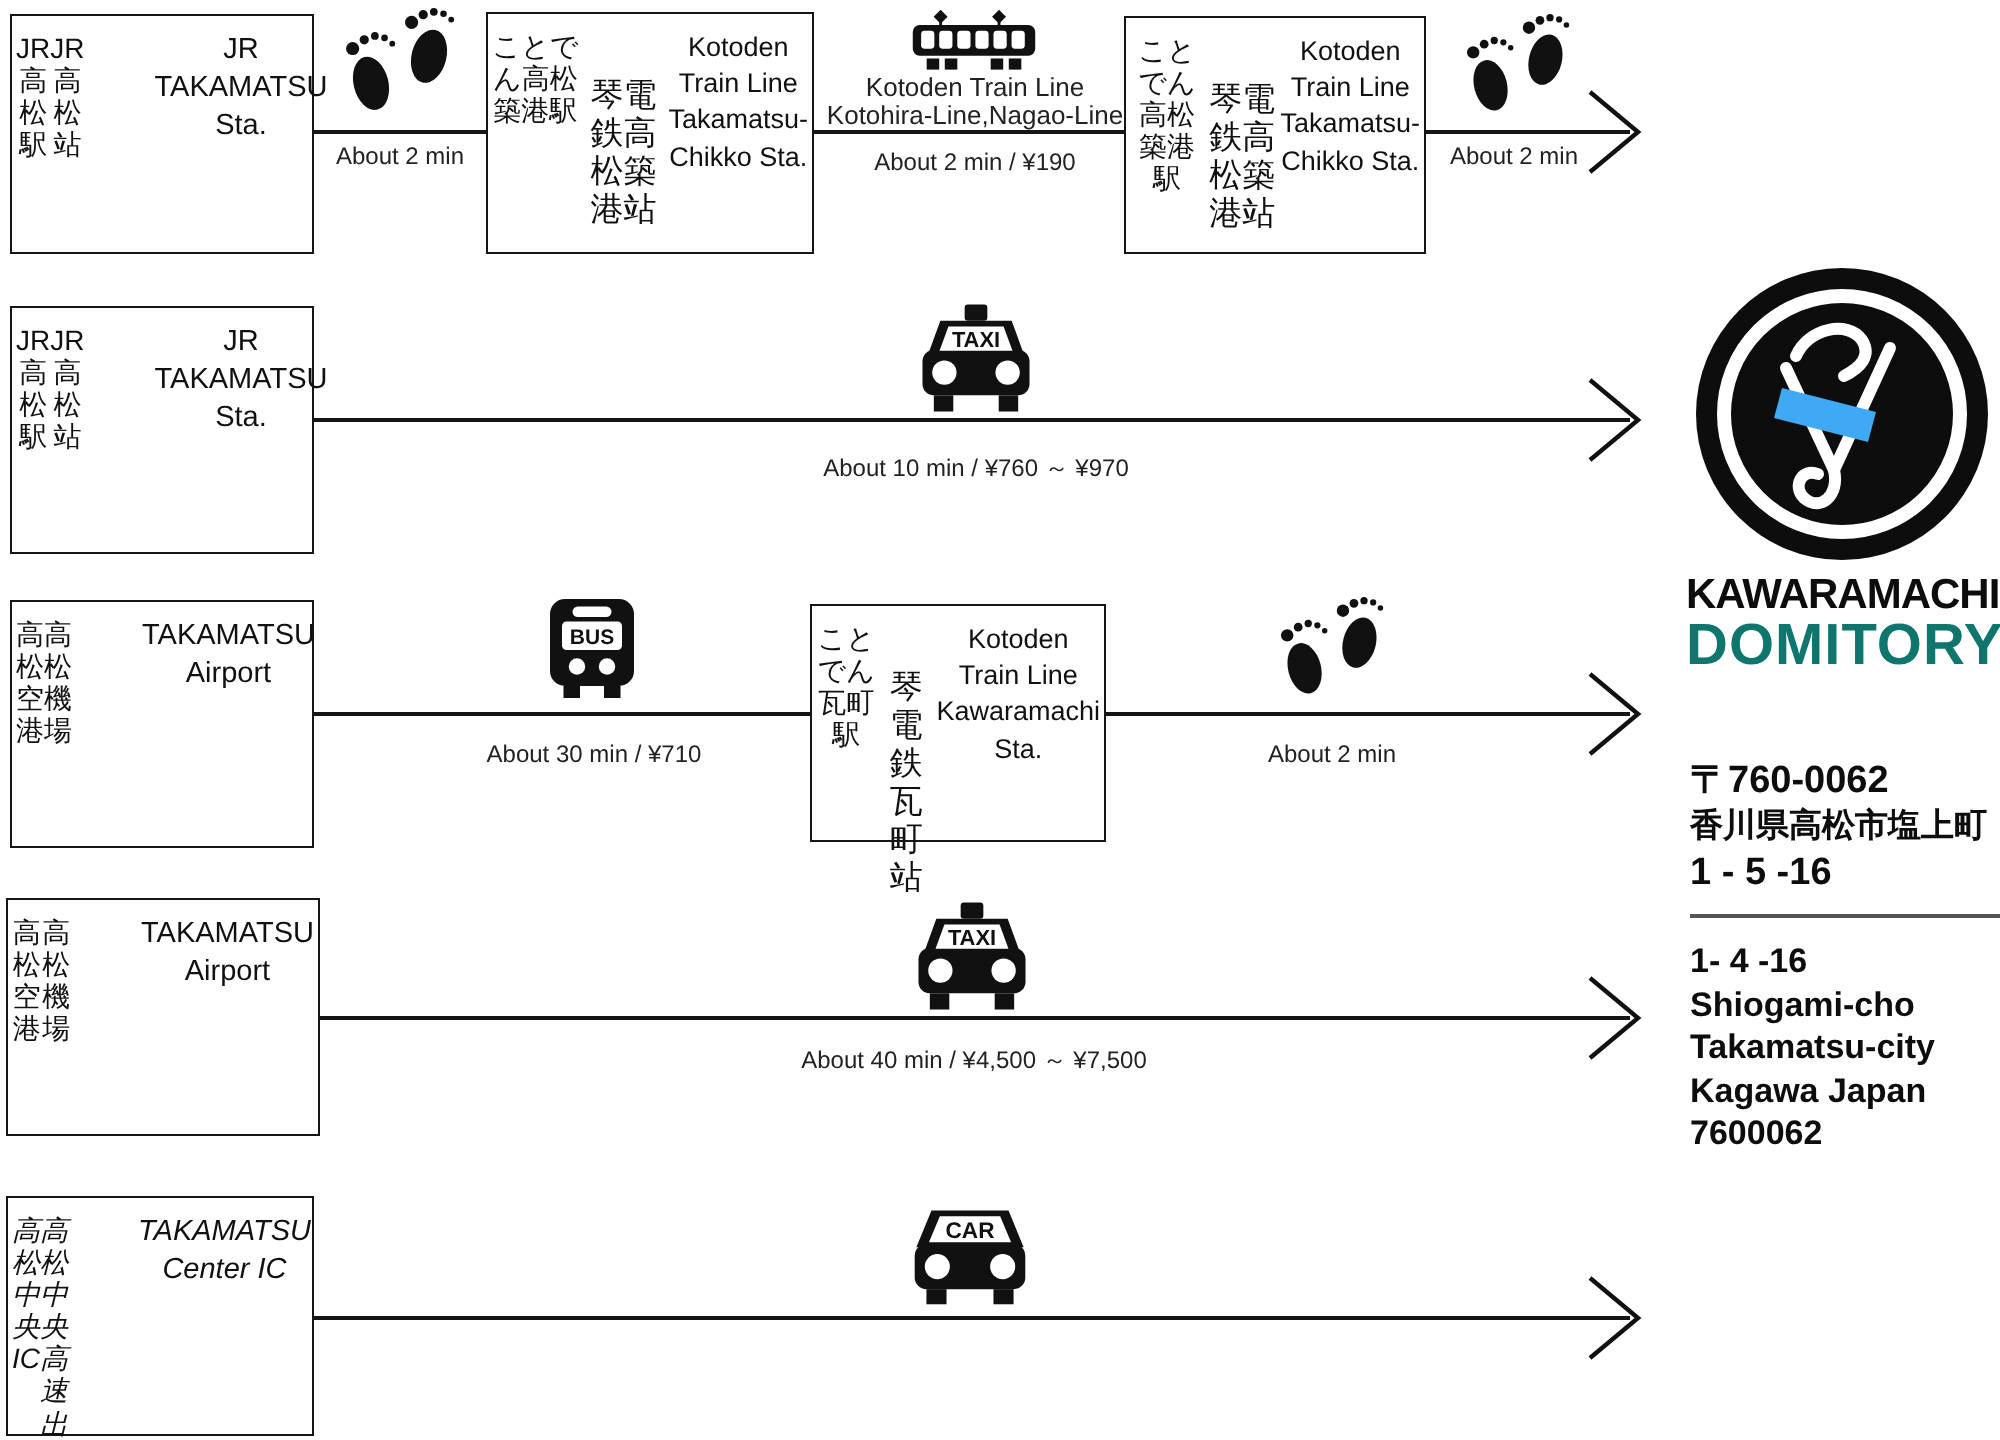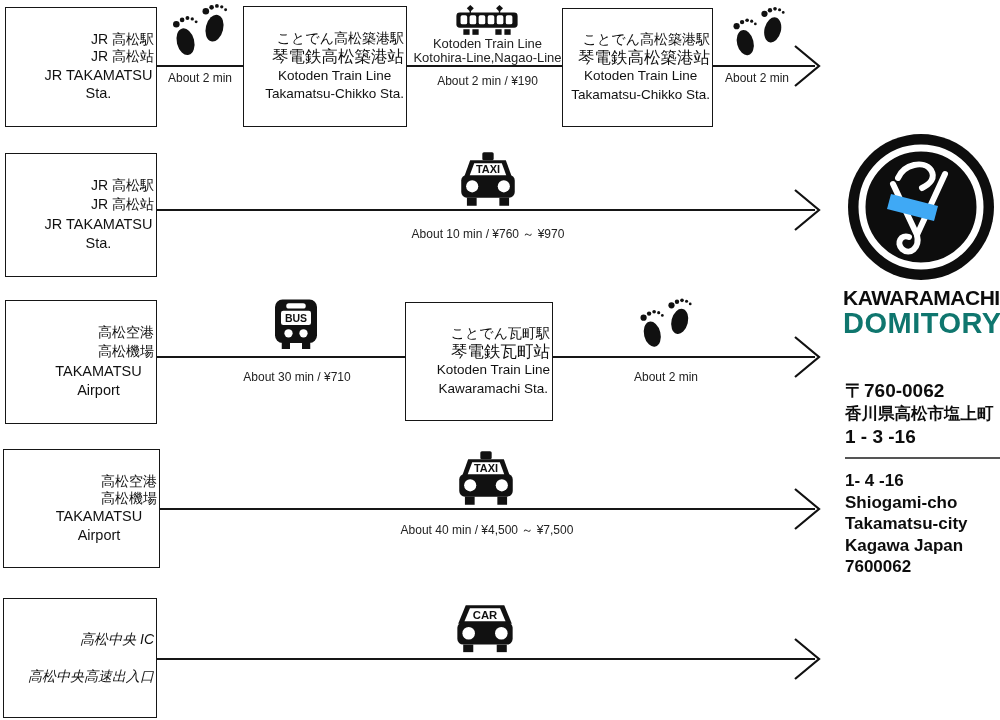--- a/index.html
+++ b/index.html
@@ -4,25 +4,25 @@
 <style>
   html,body{margin:0;padding:0;background:#fff;}
   .canvas{
     position:relative;width:1000px;height:720px;background:#fff;overflow:hidden;
     font-family:"Liberation Sans","DejaVu Sans",sans-serif;color:#111;
   }
   .abs{position:absolute;}
   .hline{position:absolute;height:1.5px;background:#161616;}
   .box{
     position:absolute;background:#fff;border:1.5px solid #161616;box-sizing:border-box;
-    display:flex;flex-direction:column;justify-content:space-around;align-items:flex-end;
-    text-align:center;padding:22px 2px;
+    display:flex;flex-direction:row;justify-content:space-around;align-items:flex-start;
+    text-align:center;padding:8px 2px;
   }
   .bl{font-size:14px;line-height:1.15;color:#111;}
-  .bl.big{font-size:16.5px;}
+  .bl.big{font-size:16.5px;margin-top:24px;}
   .bl.en{font-size:14.5px;line-height:1.3;margin-left:35px;}
   .bl.en-s{font-size:13.5px;line-height:1.35;}
   .lbl{position:absolute;font-size:12px;color:#222;text-align:center;white-space:nowrap;}
   .cap{position:absolute;font-size:13px;line-height:13.5px;color:#222;text-align:center;white-space:nowrap;}
   .brand1{position:absolute;font-weight:800;font-size:21px;letter-spacing:-0.5px;white-space:nowrap;color:#0d0d0d;}
   .brand2{position:absolute;font-weight:800;font-size:29px;letter-spacing:0.5px;white-space:nowrap;color:#0f766e;}
   .addr{position:absolute;font-weight:700;color:#0d0d0d;}
   .addr .n{font-size:19px;line-height:23px;}
   .addr .j{font-size:16.5px;line-height:23px;}
   .addr-en div{font-size:17px;line-height:21.5px;}
@@ -236,33 +236,37 @@
       <use href="#sym-arrow"></use>
     </svg>
   <svg class="abs" style="left:454px;top:601px;width:62px;height:52px;">
       <use href="#sym-car"></use>
     </svg>
   <div class="lbl" style="left:417px;top:708px;width:140px;margin-top:32px;">About 20 min</div>
 
   <div class="box" style="left:3px;top:598px;width:154px;height:120px;font-style:italic;">
     <div class="bl">高松中央 IC</div>
     <div class="bl">高松中央高速出入口</div>
+    <div class="bl en">
+      <div>TAKAMATSU</div>
+      <div>Center IC</div>
+    </div>
   </div>
 
   <svg class="abs" style="left:846px;top:132px;width:150px;height:150px;">
       <use href="#sym-logo"></use>
     </svg>
 
   <div class="brand1" style="left:843px;top:286px;">KAWARAMACHI</div>
   <div class="brand2" style="left:843px;top:307px;">DOMITORY</div>
 
   <div class="addr" style="left:845px;top:379px;">
     <div class="n">〒760-0062</div>
     <div class="j">香川県高松市塩上町</div>
-    <div class="n">1 - 3 -16</div>
+    <div class="n">1 - 5 -16</div>
   </div>
 
   <div class="divider" style="left:845px;top:457px;width:155px;"></div>
 
   <div class="addr addr-en" style="left:845px;top:470px;">
     <div>1- 4 -16</div>
     <div>Shiogami-cho</div>
     <div>Takamatsu-city</div>
     <div>Kagawa Japan</div>
     <div>7600062</div>

